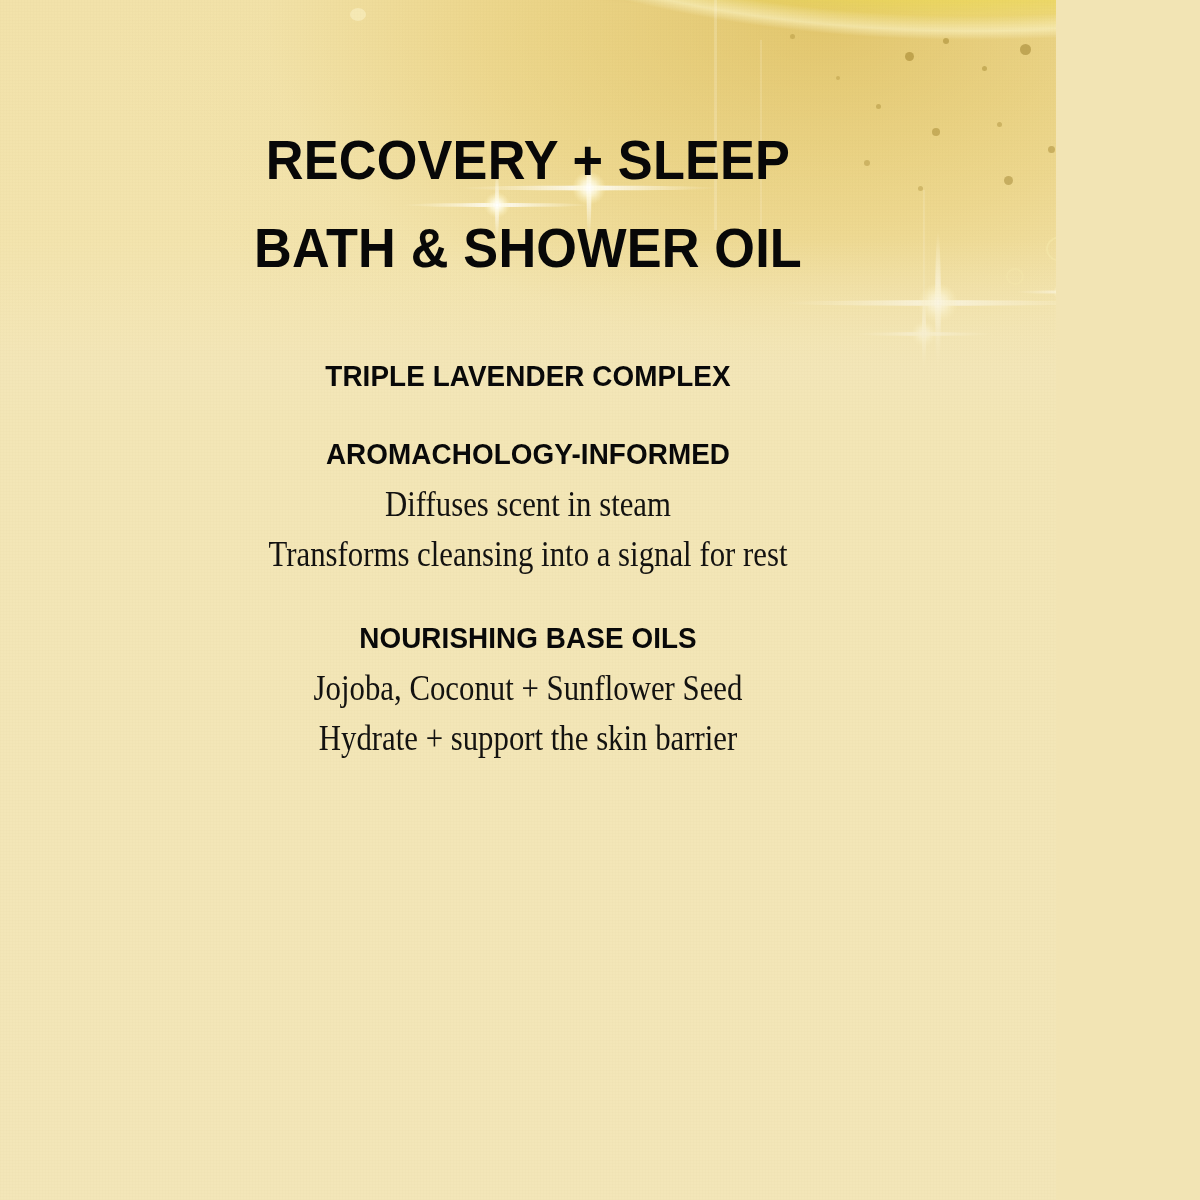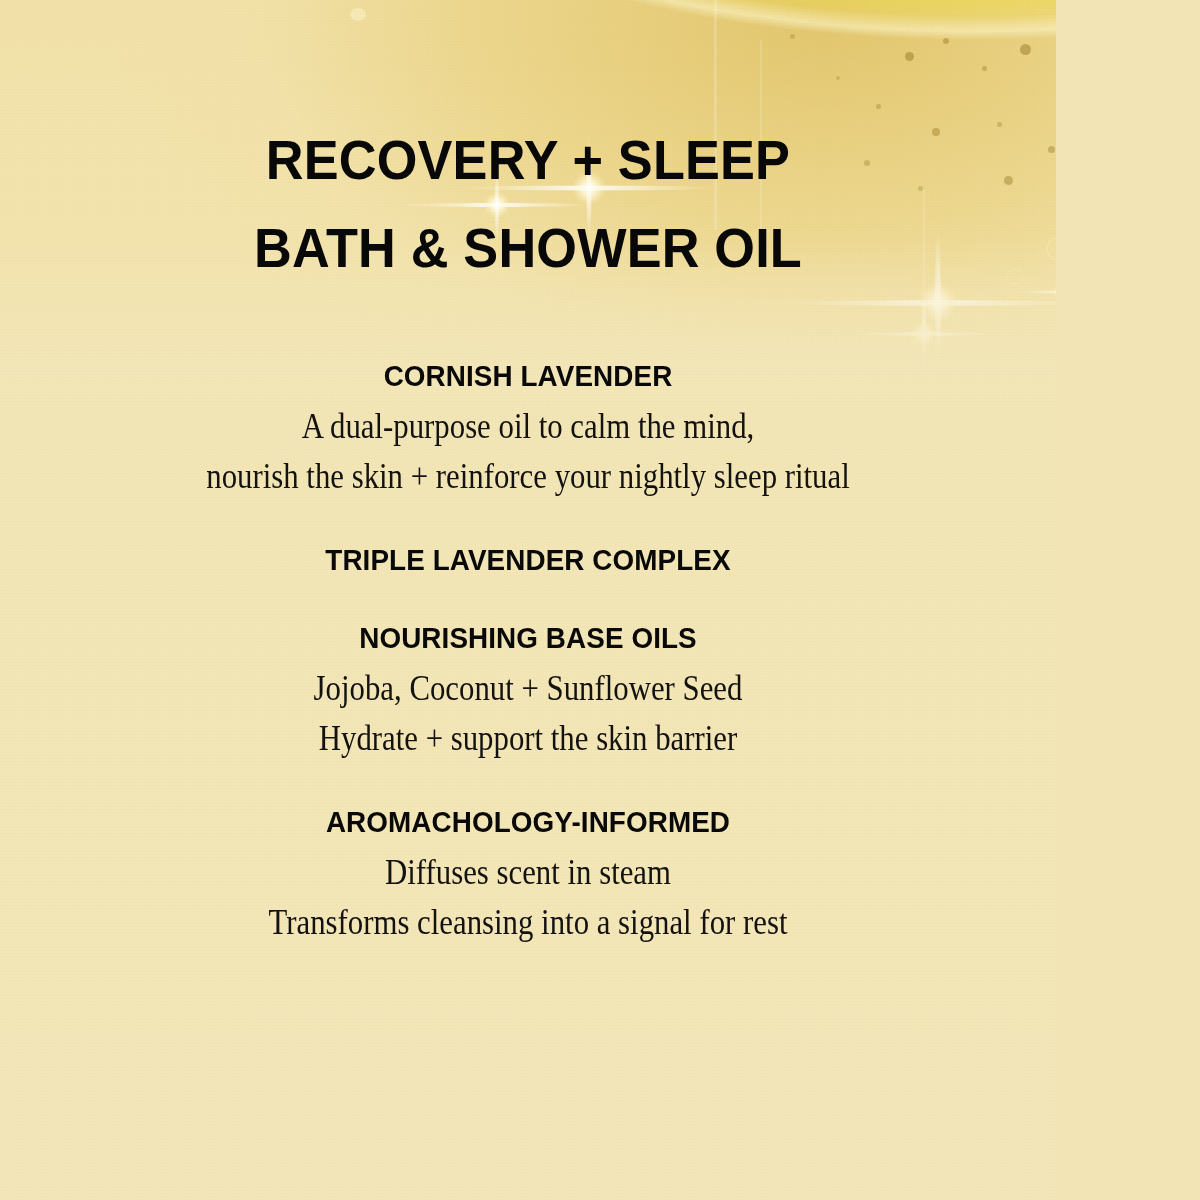--- a/index.html
+++ b/index.html
@@ -266,43 +266,36 @@
 
   <div class="content">
 
     <div class="title-block">
       <div class="title-line">RECOVERY + SLEEP</div>
       <div class="title-line">BATH &amp; SHOWER OIL</div>
     </div>
 
     <div class="sections">
 
-      <div class="section">
-        <div class="sec-head">CORNISH LAVENDER</div>
-        <div class="sec-body">
-          <div class="sec-line">A dual-purpose oil to calm the mind,</div>
-          <div class="sec-line">nourish the skin + reinforce your nightly sleep ritual</div>
-        </div>
-      </div>
 
       <div class="section">
         <div class="sec-head">TRIPLE LAVENDER COMPLEX</div>
+      </div>
+
+      <div class="section">
+        <div class="sec-head">AROMACHOLOGY-INFORMED</div>
+        <div class="sec-body">
+          <div class="sec-line">Diffuses scent in steam</div>
+          <div class="sec-line">Transforms cleansing into a signal for rest</div>
+        </div>
       </div>
 
       <div class="section">
         <div class="sec-head">NOURISHING BASE OILS</div>
         <div class="sec-body">
           <div class="sec-line">Jojoba, Coconut + Sunflower Seed</div>
           <div class="sec-line">Hydrate + support the skin barrier</div>
         </div>
       </div>
 
-      <div class="section">
-        <div class="sec-head">AROMACHOLOGY-INFORMED</div>
-        <div class="sec-body">
-          <div class="sec-line">Diffuses scent in steam</div>
-          <div class="sec-line">Transforms cleansing into a signal for rest</div>
-        </div>
-      </div>
-
     </div>
   </div>
 </div>
 
 </body></html>

